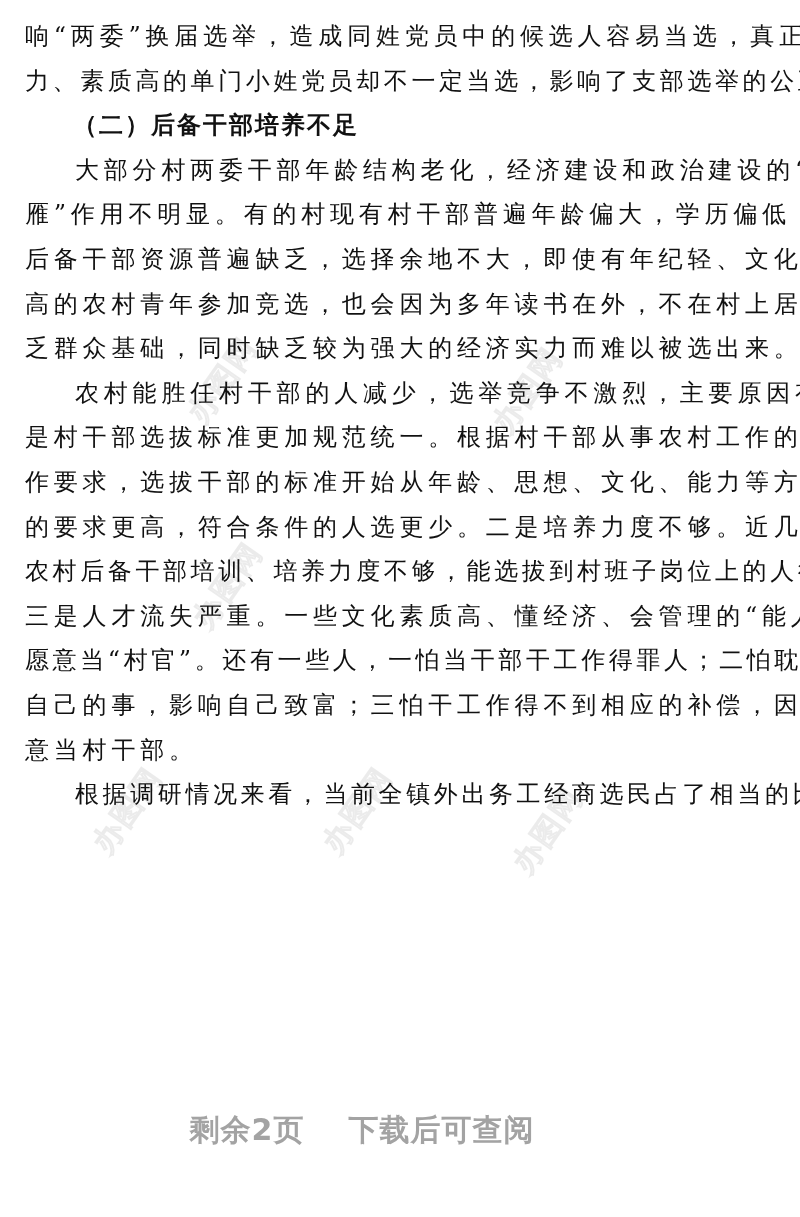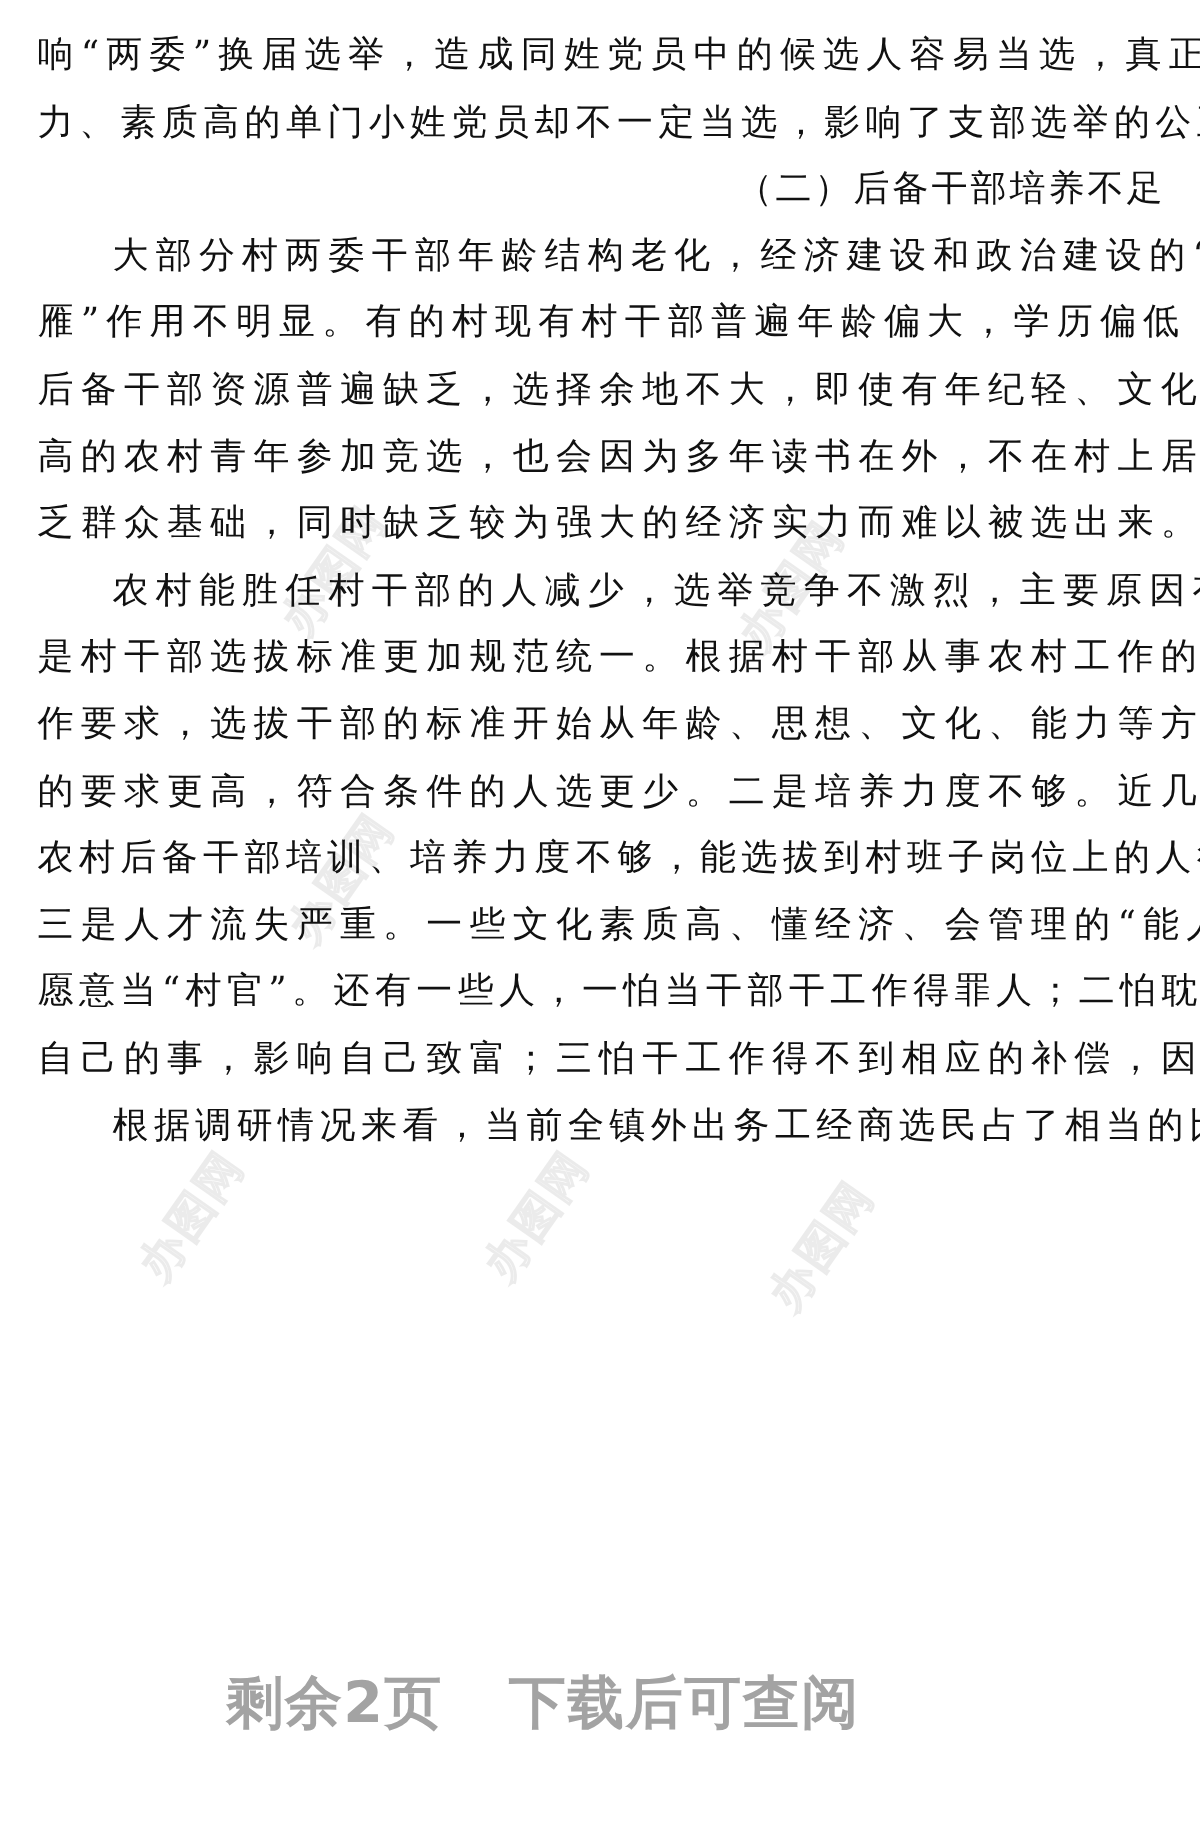--- a/index.html
+++ b/index.html
@@ -27,23 +27,22 @@
       font-size: 24px;
       letter-spacing: 4.8px;
       white-space: nowrap;
       overflow: visible;
     }
     .line.indent {
       padding-left: 50px;
     }
     .line.heading {
       padding-left: 48px;
-      font-weight: normal;
+      font-weight: bold;
       letter-spacing: 2px;
-      text-align: right;
     }
     .line.tight {
       letter-spacing: 3.6px;
     }
     .watermark {
       position: absolute;
       color: rgba(0,0,0,0.06);
       font-family: "DejaVu Sans", sans-serif;
       font-size: 30px;
       font-weight: bold;
@@ -55,21 +54,21 @@
       color: transparent;
     }
     .footer-banner {
       position: absolute;
       left: 0;
       top: 1110px;
       width: 724px;
       text-align: center;
       font-family: "DejaVu Sans", sans-serif;
       font-weight: bold;
-      font-size: 38px;
+      font-size: 30px;
       color: #a3a3a3;
       letter-spacing: 1px;
     }
     .footer-banner .spacer {
       display: inline-block;
       width: 44px;
     }
   </style>
 </head>
 <body>
@@ -91,18 +90,19 @@
   <div class="line">高的农村青年参加竞选，也会因为多年读书在外，不在村上居住，缺</div>
   <div class="line">乏群众基础，同时缺乏较为强大的经济实力而难以被选出来。因此，</div>
   <div class="line indent">农村能胜任村干部的人减少，选举竞争不激烈，主要原因有：一</div>
   <div class="line">是村干部选拔标准更加规范统一。根据村干部从事农村工作的实际工</div>
   <div class="line">作要求，选拔干部的标准开始从年龄、思想、文化、能力等方面提出</div>
   <div class="line">的要求更高，符合条件的人选更少。二是培养力度不够。近几年来对</div>
   <div class="line tight">农村后备干部培训、培养力度不够，能选拔到村班子岗位上的人很少。</div>
   <div class="line">三是人才流失严重。一些文化素质高、懂经济、会管理的“能人”不</div>
   <div class="line tight">愿意当“村官”。还有一些人，一怕当干部干工作得罪人；二怕耽搁了</div>
   <div class="line">自己的事，影响自己致富；三怕干工作得不到相应的补偿，因而不愿</div>
+  <div class="line">意当村干部。</div>
   <div class="line indent tight">根据调研情况来看，当前全镇外出务工经商选民占了相当的比例，</div>
 </div>
 
 <div class="footer-banner">
   <span>剩余2页</span><span class="spacer"></span><span>下载后可查阅</span>
 </div>
 
 </body></html>

